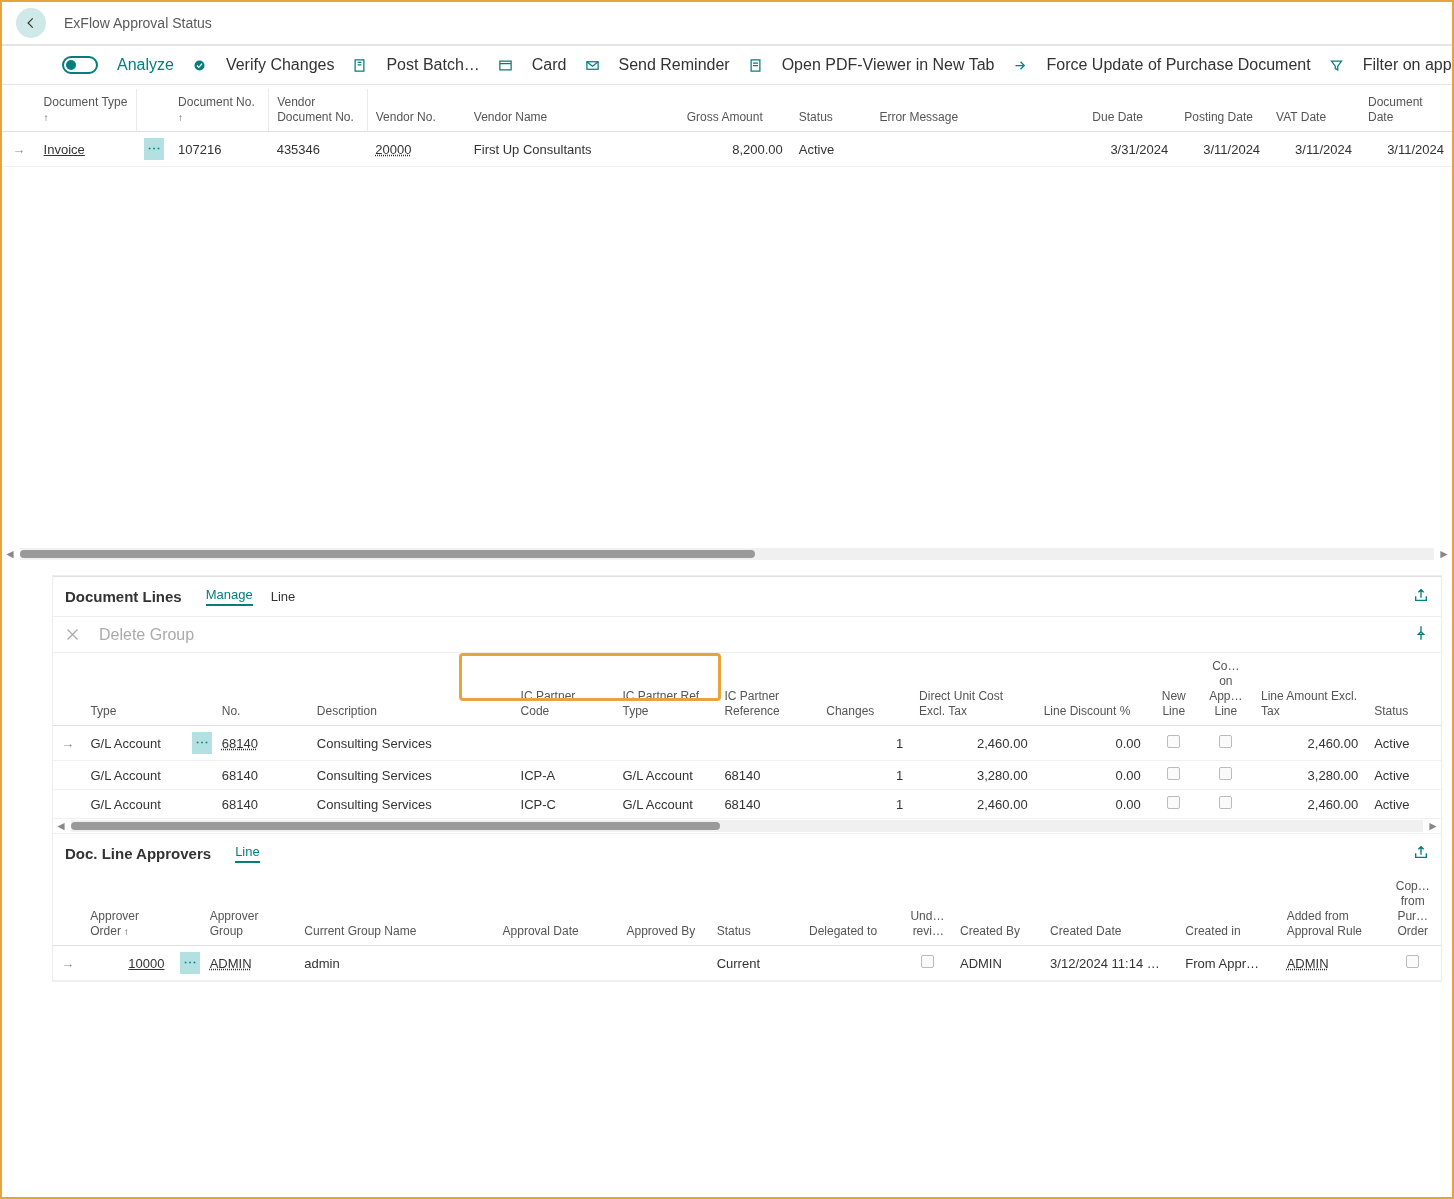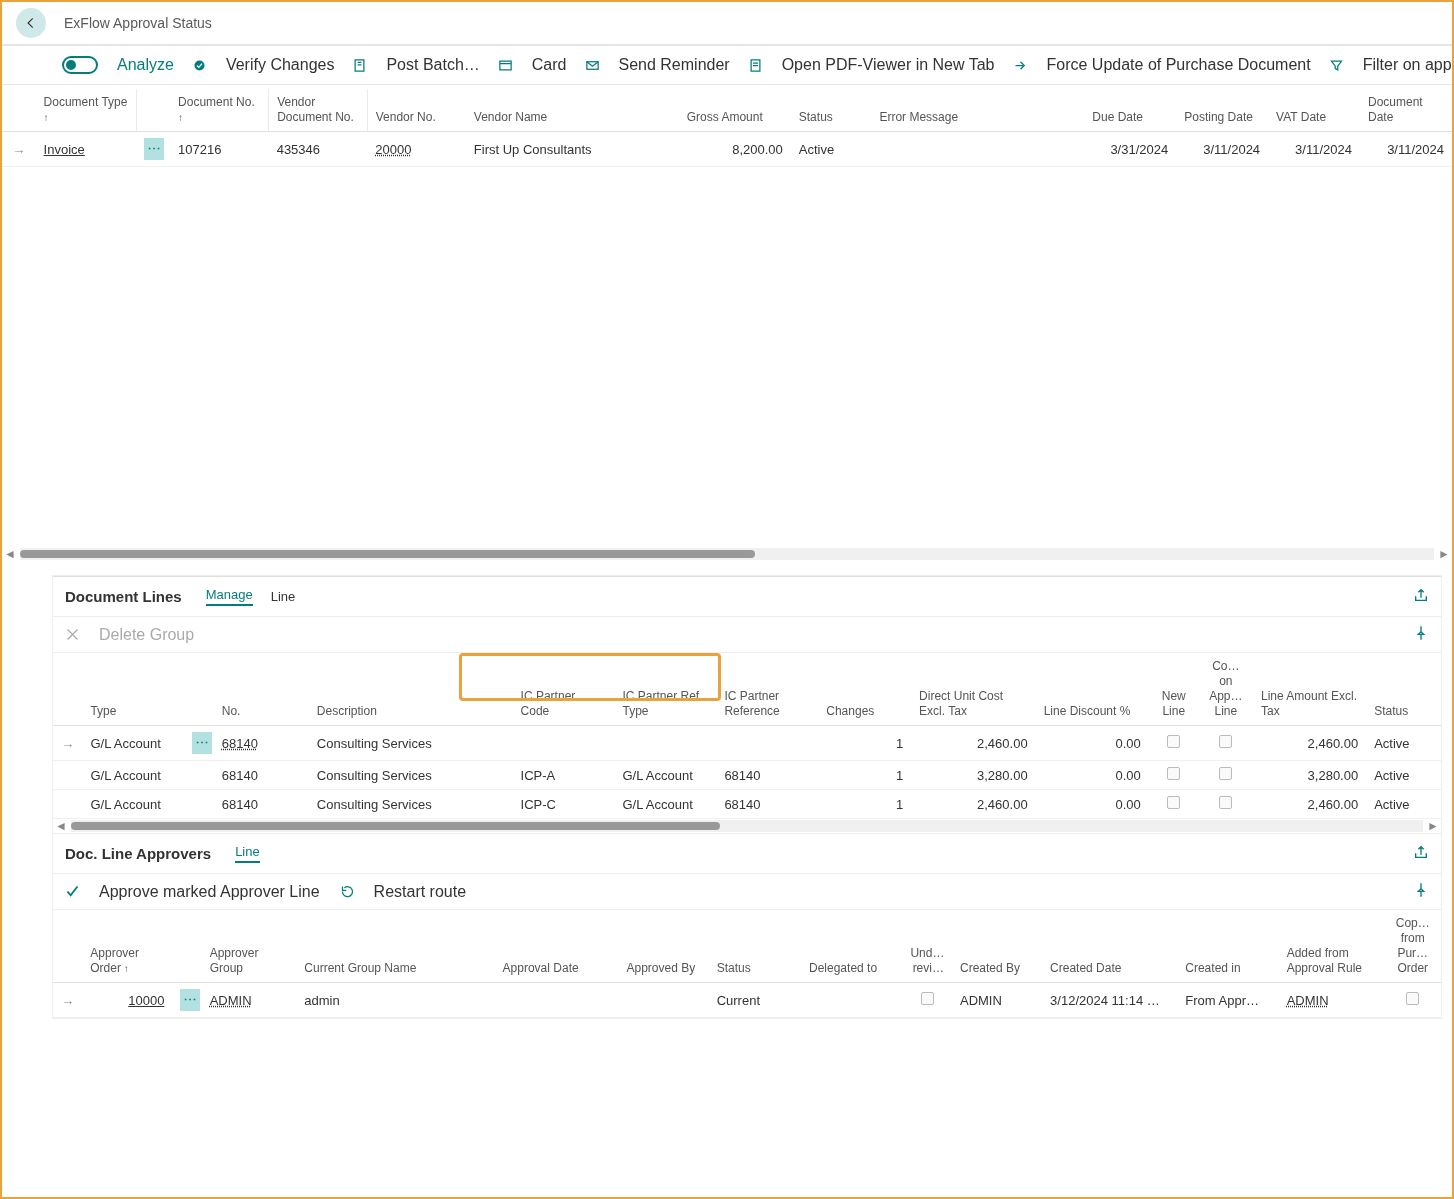--- a/index.html
+++ b/index.html
@@ -339,40 +339,20 @@
 <div class="section-header" style="border-top:1px solid #eee">
   <span class="section-title">Doc. Line Approvers</span>
   <span class="section-tab active">Line</span>
   <span class="spacer"></span>
   <span class="share-icon">
     <svg width="16" height="16" viewBox="0 0 24 24" fill="none" stroke="#047d7d" stroke-width="2">
               <path d="M4 14v6h16v-6M12 4v12M8 8l4-4 4 4"></path>
             </svg>
   </span>
 </div>
-<div class="sub-toolbar">
-  <div class="toolbar-item">
-    <svg class="tool-icon" viewBox="0 0 24 24" stroke="#047d7d" stroke-width="3" fill="none">
-              <path d="M4 12l5 6L20 4"></path>
-            </svg>
-    <span>Approve marked Approver Line</span>
-  </div>
-  <div class="toolbar-item">
-    <svg class="tool-icon" viewBox="0 0 24 24" stroke="#047d7d" stroke-width="2" fill="none">
-              <path d="M4 12a8 8 0 1 0 3-6M4 4v6h6"></path>
-            </svg>
-    <span>Restart route</span>
-  </div>
-  <span class="spacer"></span>
-  <span class="share-icon">
-    <svg width="16" height="16" viewBox="0 0 24 24" fill="none" stroke="#047d7d" stroke-width="2">
-              <path d="M12 2v8l4 4H8l4-4M12 14v8"></path>
-            </svg>
-  </span>
-</div>
 
 <table class="grid">
 <colgroup>
   <col style="width:26px">
             <col style="width:80px">
             <col style="width:26px">
             <col style="width:84px">
             <col style="width:176px">
   <col style="width:110px">
             <col style="width:80px">

